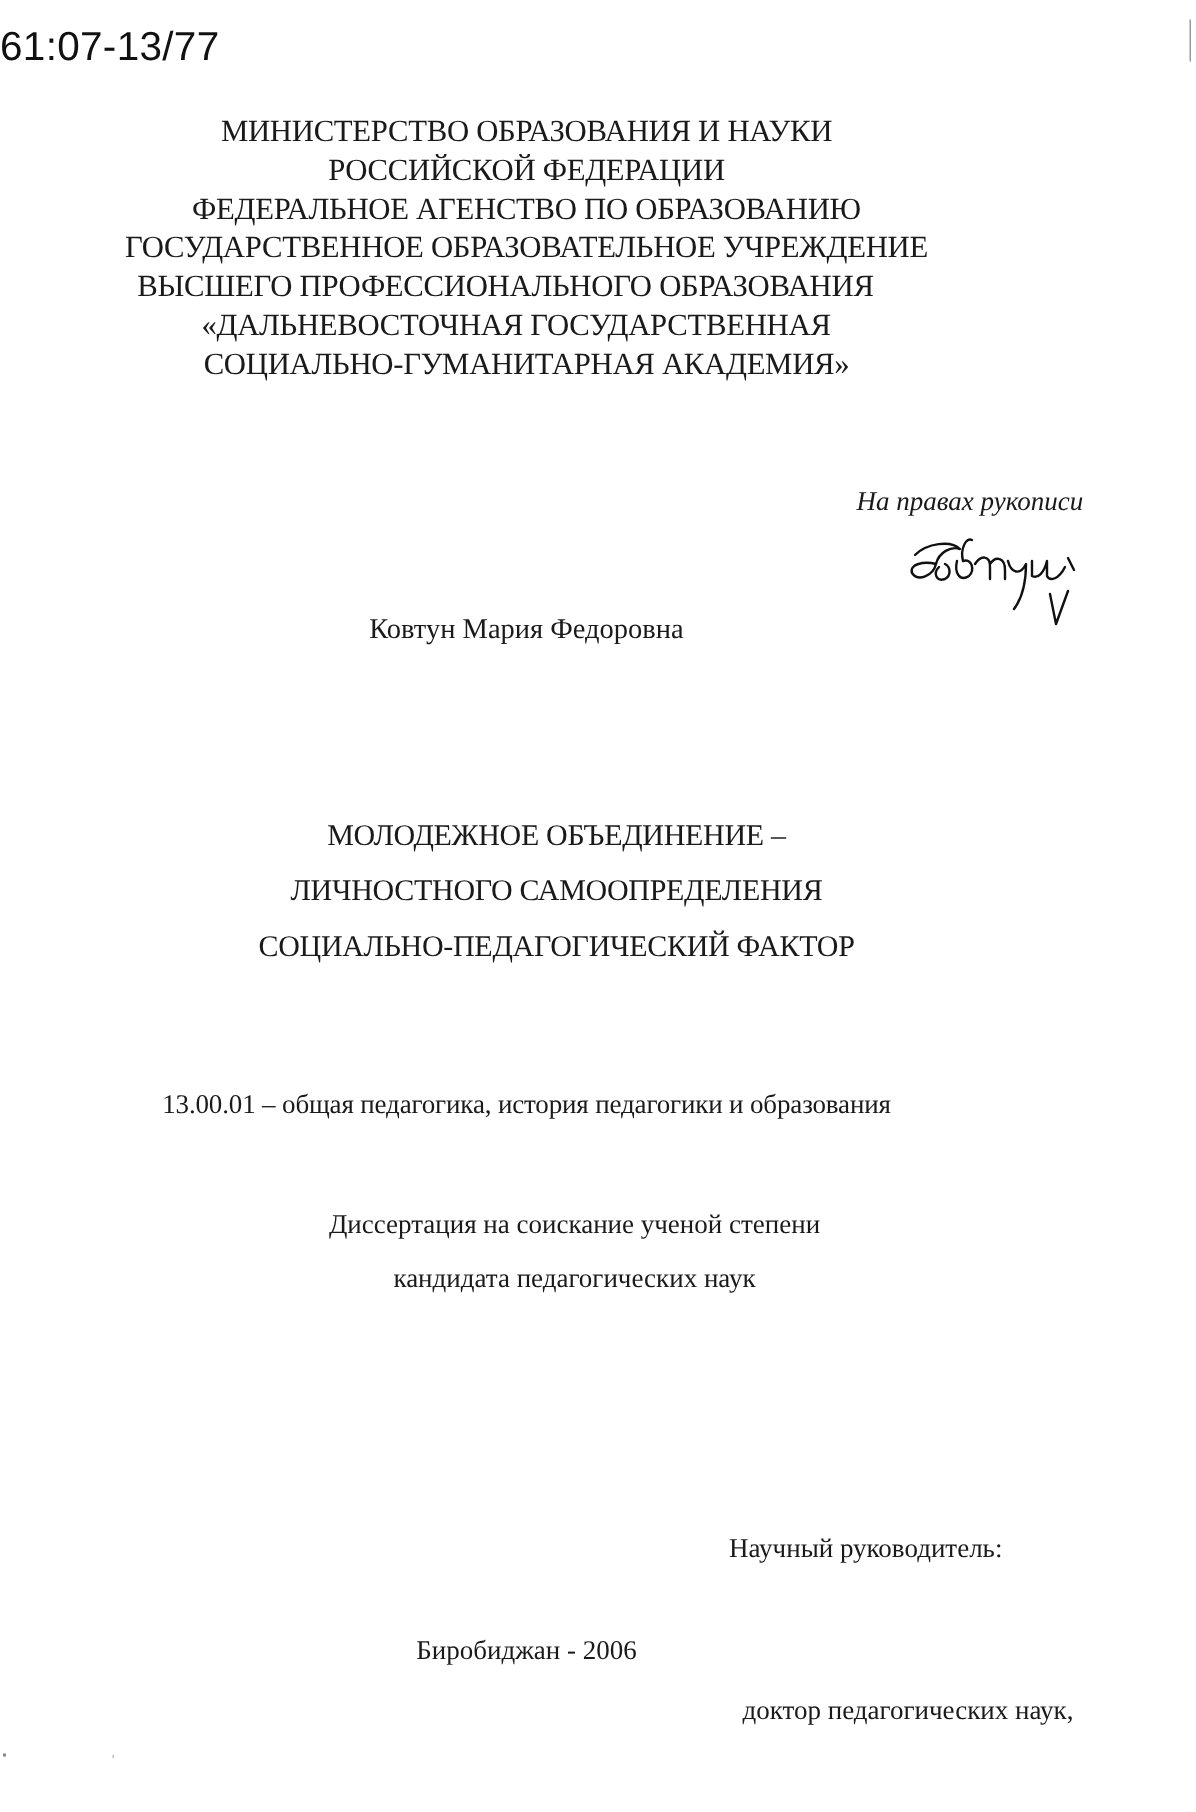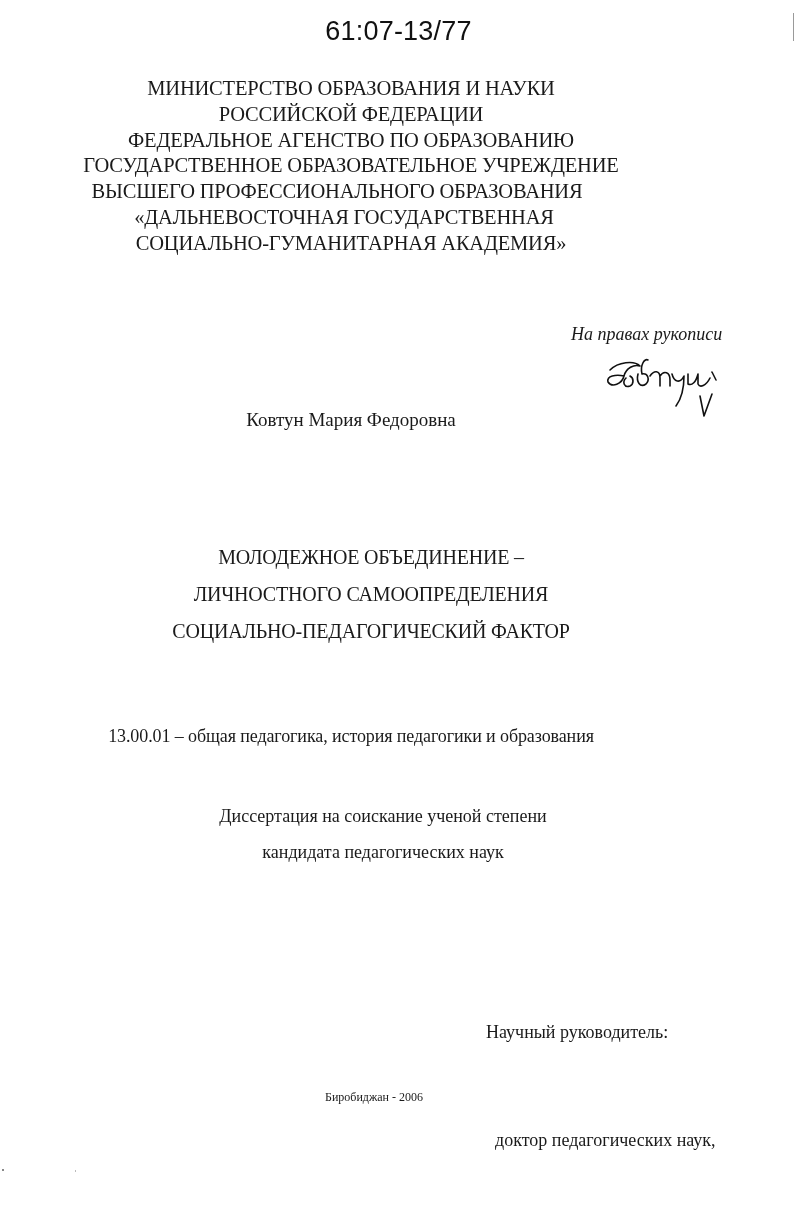--- a/index.html
+++ b/index.html
@@ -19,21 +19,20 @@
     .center-block {
       position: absolute;
       left: 0;
       width: 702px;
       text-align: center;
     }
     #catalog-number {
       top: 16px;
       left: 0;
       width: 797px;
-      text-align: center;
       font-family: "Liberation Sans", "DejaVu Sans", sans-serif;
       font-size: 27px;
       font-weight: normal;
       letter-spacing: 0.2px;
       color: #111;
     }
     #institution {
       top: 76px;
       font-size: 20.5px;
       line-height: 25.8px;
@@ -81,22 +80,21 @@
     #advisor {
       top: 942px;
       left: 486px;
       font-size: 18px;
       line-height: 36px;
       white-space: pre;
     }
     #advisor .indent { padding-left: 9px; }
     #place-year {
       top: 1090px;
-      font-size: 12px;
-      margin-left: 23px;
+      font-size: 18px;
     }
     .scan-speck {
       position: absolute;
       background: #888;
     }
     .scan-line {
       position: absolute;
       background: #9a9a9a;
     }
   </style>

